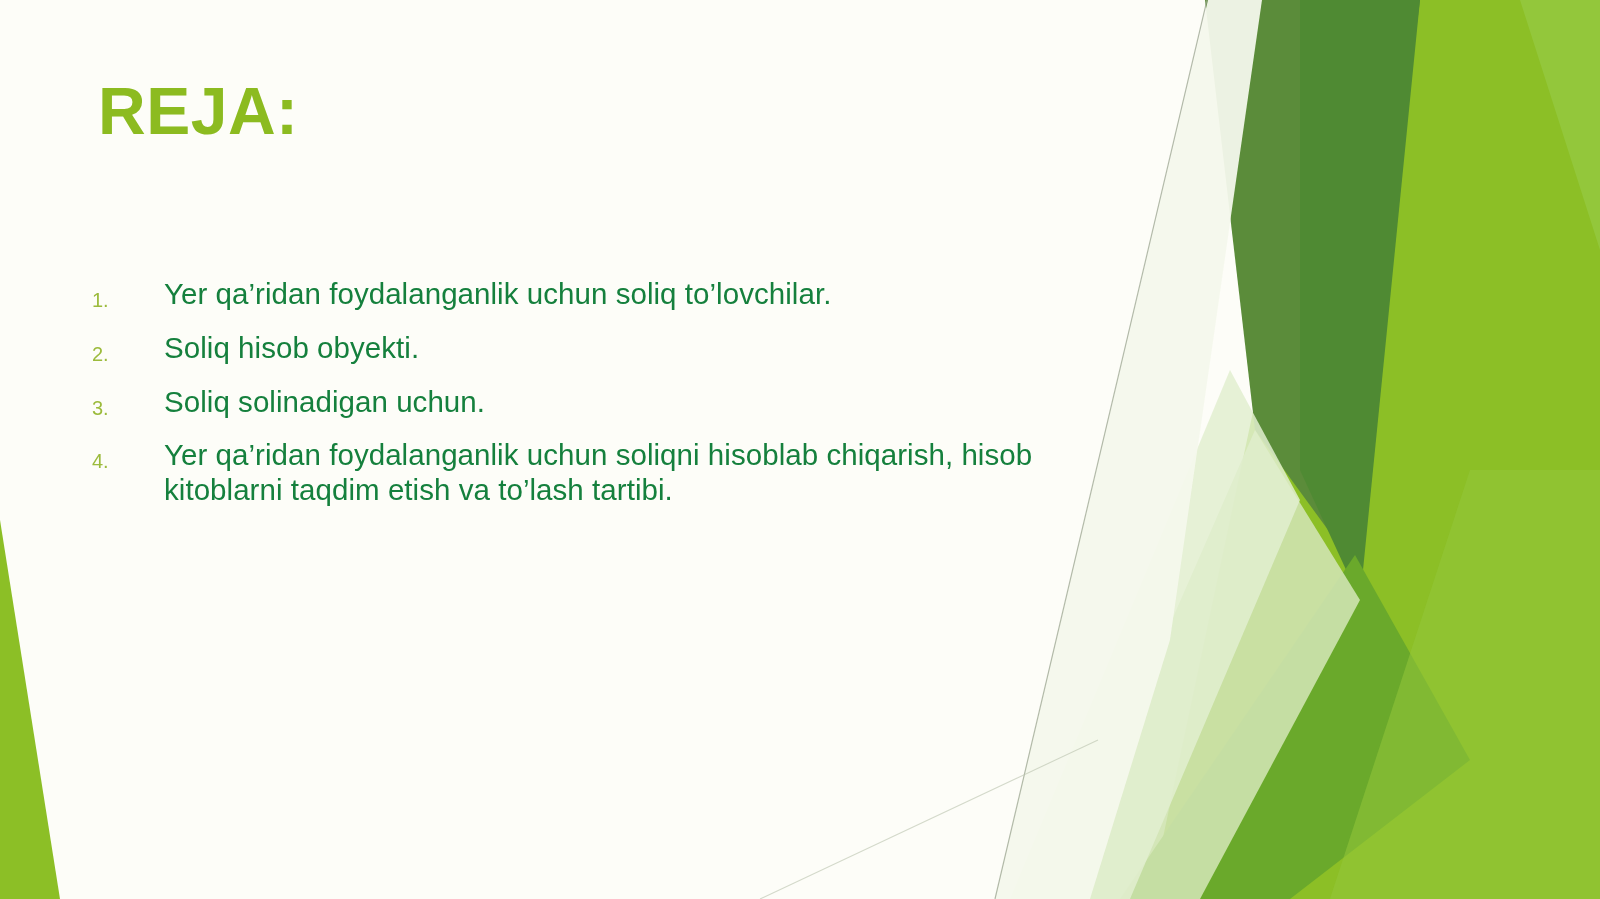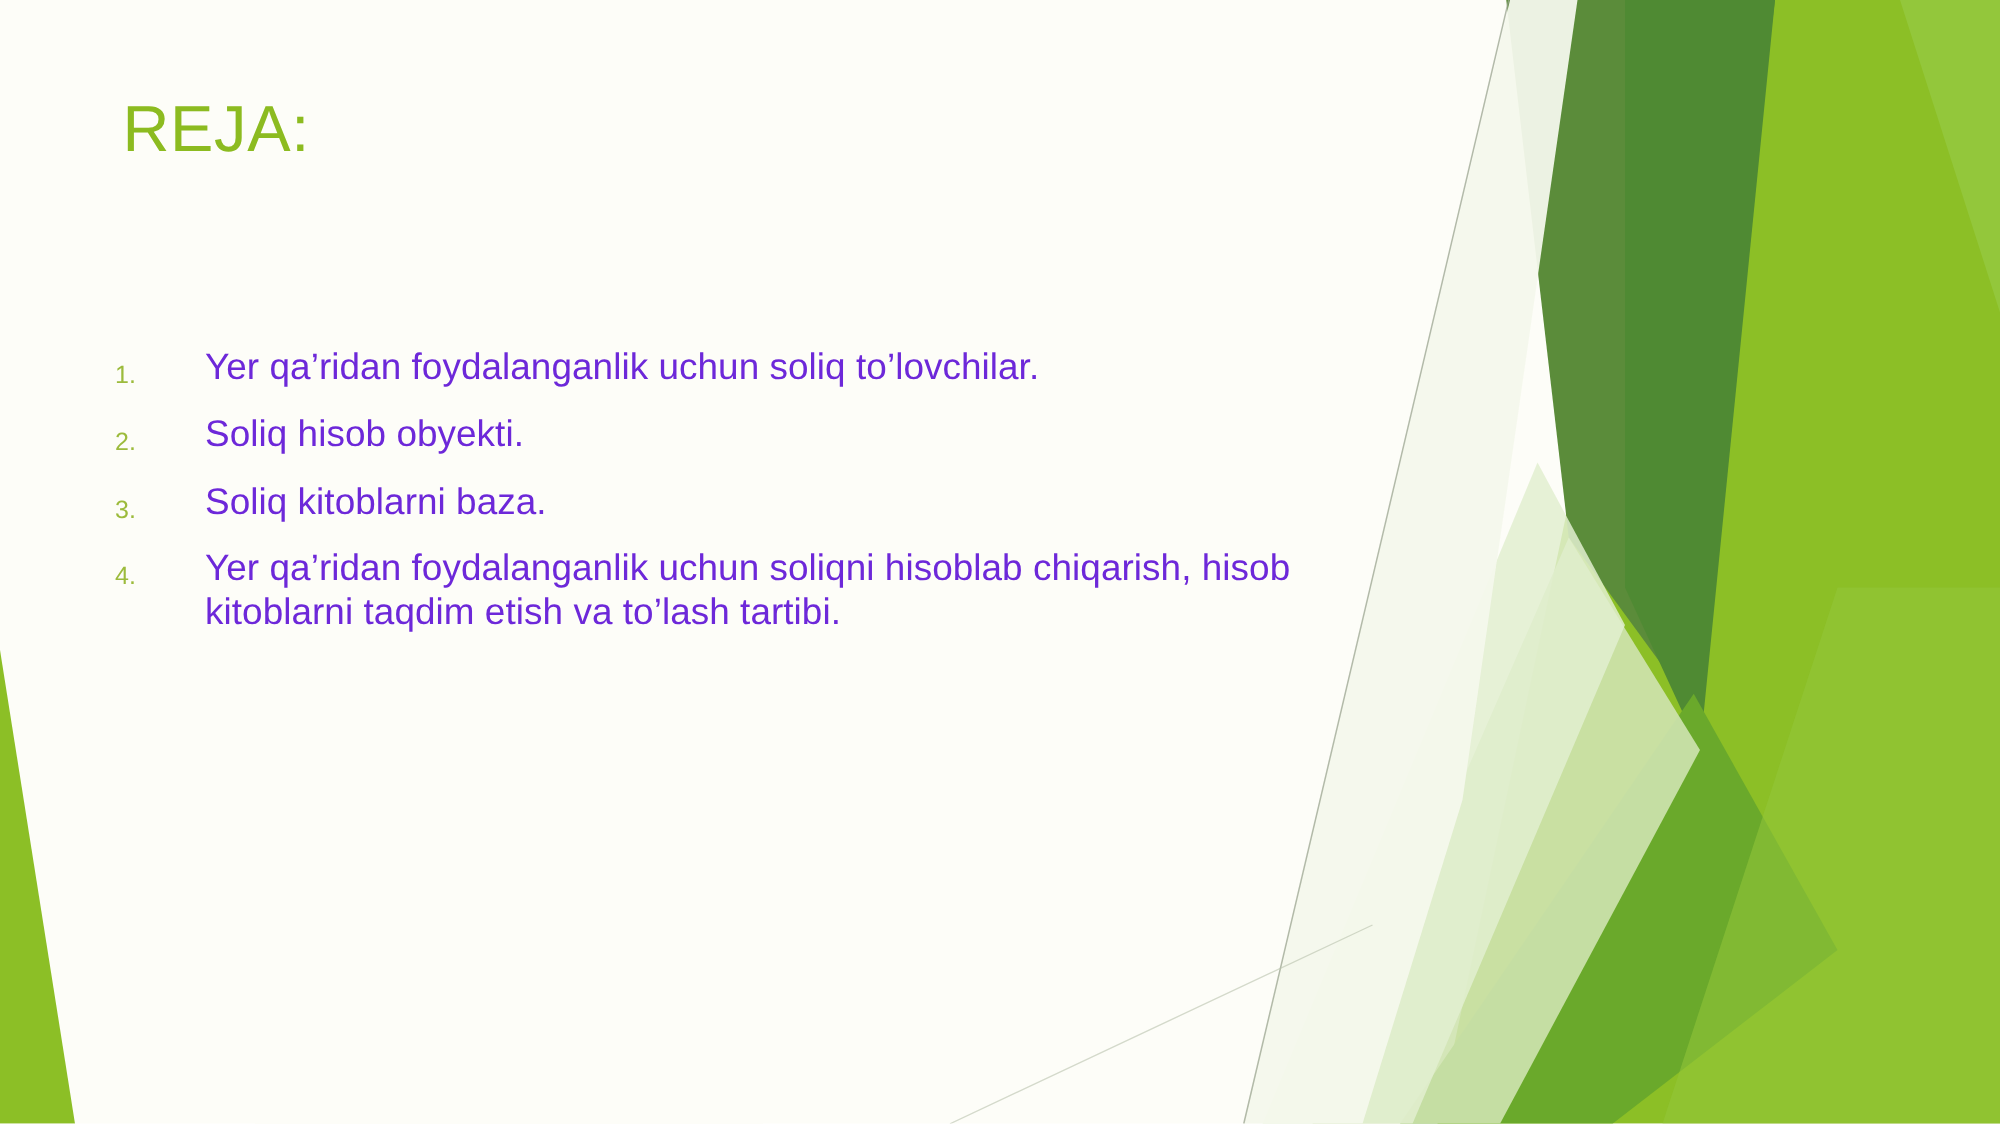--- a/index.html
+++ b/index.html
@@ -23,22 +23,22 @@
     width: 1600px;
     height: 899px;
     pointer-events: none;
   }
 
   
   .slide-title {
     position: absolute;
     left: 98px;
     top: 78px;
-    font-size: 52px;
-    font-weight: 400;
+    font-size: 66px;
+    font-weight: 700;
     letter-spacing: 0.5px;
     color: #8cbb20;
     line-height: 1;
     white-space: nowrap;
   }
 
   .body-list {
     position: absolute;
     left: 92px;
     top: 277px;
@@ -63,21 +63,21 @@
     color: #9cbb3c;
     font-size: 20px;
     font-weight: 400;
     line-height: 1;
     padding-top: 13px;
     text-align: left;
   }
 
   .item-text {
     flex: 1 1 auto;
-    color: #6d28d9;
+    color: #15803d;
     font-size: 29.5px;
     font-weight: 400;
     line-height: 1.18;
     letter-spacing: 0.05px;
   }
 </style>
 </head>
 <body>
 
 <div id="slide">
@@ -117,21 +117,21 @@
       <span class="item-text">Yer qa’ridan foydalanganlik uchun soliq to’lovchilar.</span>
     </li>
 
     <li class="list-item">
       <span class="item-number">2.</span>
       <span class="item-text">Soliq hisob obyekti.</span>
     </li>
 
     <li class="list-item">
       <span class="item-number">3.</span>
-      <span class="item-text">Soliq kitoblarni baza.</span>
+      <span class="item-text">Soliq solinadigan uchun.</span>
     </li>
 
     <li class="list-item wrap-item">
       <span class="item-number">4.</span>
       <span class="item-text">Yer qa’ridan foydalanganlik uchun soliqni hisoblab chiqarish, hisob kitoblarni taqdim etish va to’lash tartibi.</span>
     </li>
 
   </ol>
 
 </div>

